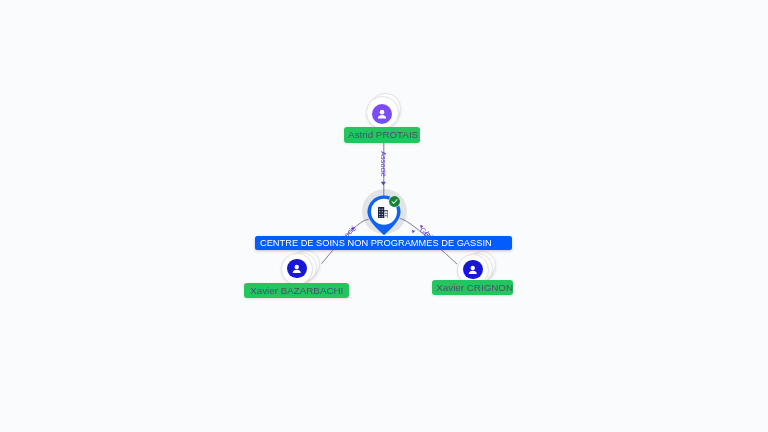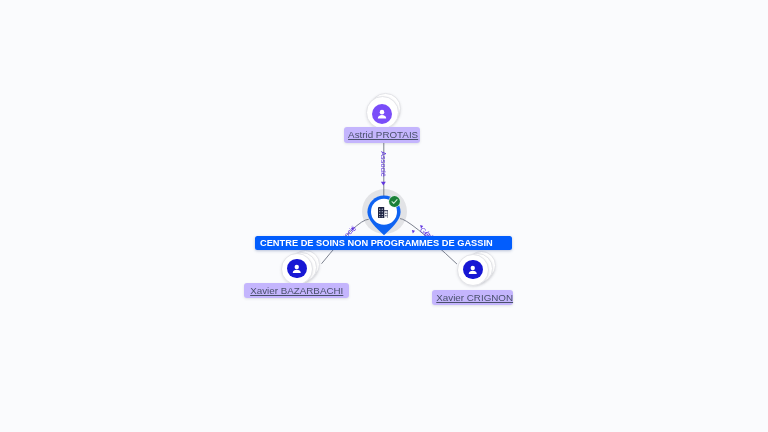--- a/index.html
+++ b/index.html
@@ -26,45 +26,43 @@
     background:#ffffff;
     border-radius:50%;
     border:0.6px solid #e3e4e8;
     box-sizing:border-box;
     box-shadow:0 1px 2.5px rgba(60,64,80,.13);
   }
   .avatar { position:absolute; border-radius:50%; display:flex; align-items:center; justify-content:center; }
 
   .nlabel {
     position:absolute;
-    background:#c4b5fd;
+    background:#22c55e;
     color:#49506b;
     border-radius:3px;
     white-space:nowrap;
     font-size:9.8px;
     line-height:15.2px;
     padding:0px 4.5px 0px 4.5px;
     box-sizing:content-box;
     box-shadow:0 1px 2.5px rgba(60,64,80,.14);
     text-align:center;
-    text-decoration:underline;
   }
 
   .title-bar {
     position:absolute;
     background:#025dfd;
     color:#ffffff;
     border-radius:2.5px;
     font-size:9.28px;
     line-height:14px;
     white-space:nowrap;
     padding:0 5px;
     width:247px;
     box-shadow:0 1px 3px rgba(30,60,130,.3);
-    font-weight:bold;
   }
 
   .halo { position:absolute; border-radius:50%;
     background:radial-gradient(circle at 50% 50%, #e2e3e6 0%, #e2e3e6 82%, #e9eaec 93%, rgba(233,234,236,0) 100%); }
 
   .edge-label {
     position:absolute;
     color:#6034e0;
     font-size:7.3px;
     line-height:8px;
@@ -168,20 +166,20 @@
       <div class="card" style="left:467px;top:250.5px;width:29px;height:29px;"></div>
       <div class="card" style="left:462px;top:252.5px;width:31px;height:31px;"></div>
       <div class="card" style="left:457px;top:254.2px;width:32px;height:32px;"></div>
       <div class="avatar" style="left:463.1px;top:259.8px;width:19.5px;height:19.5px;background:#1717d4;">
         <svg width="13.5" height="13.5" viewBox="0 0 24 24">
           <circle cx="12" cy="8.8" r="3.9" fill="#fff"></circle>
           <path d="M12,13.8 C8.1,13.8 4.9,16.1 4.9,18.9 L4.9,19.6 L19.1,19.6 L19.1,18.9 C19.1,16.1 15.9,13.8 12,13.8 Z" fill="#fff"></path>
         </svg>
       </div>
     </div>
-    <div class="nlabel" style="left:431.8px;top:280.2px;width:72.4px;margin-top:10px;">Xavier CRIGNON</div>
+    <div class="nlabel" style="left:431.8px;top:280.2px;width:72.4px;">Xavier CRIGNON</div>
   </div>
 
   <div class="layer" id="title-layer">
     <div class="title-bar" style="left:255px;top:236px;">CENTRE DE SOINS NON PROGRAMMES DE GASSIN</div>
   </div>
 
 </div>
 
 </body></html>

